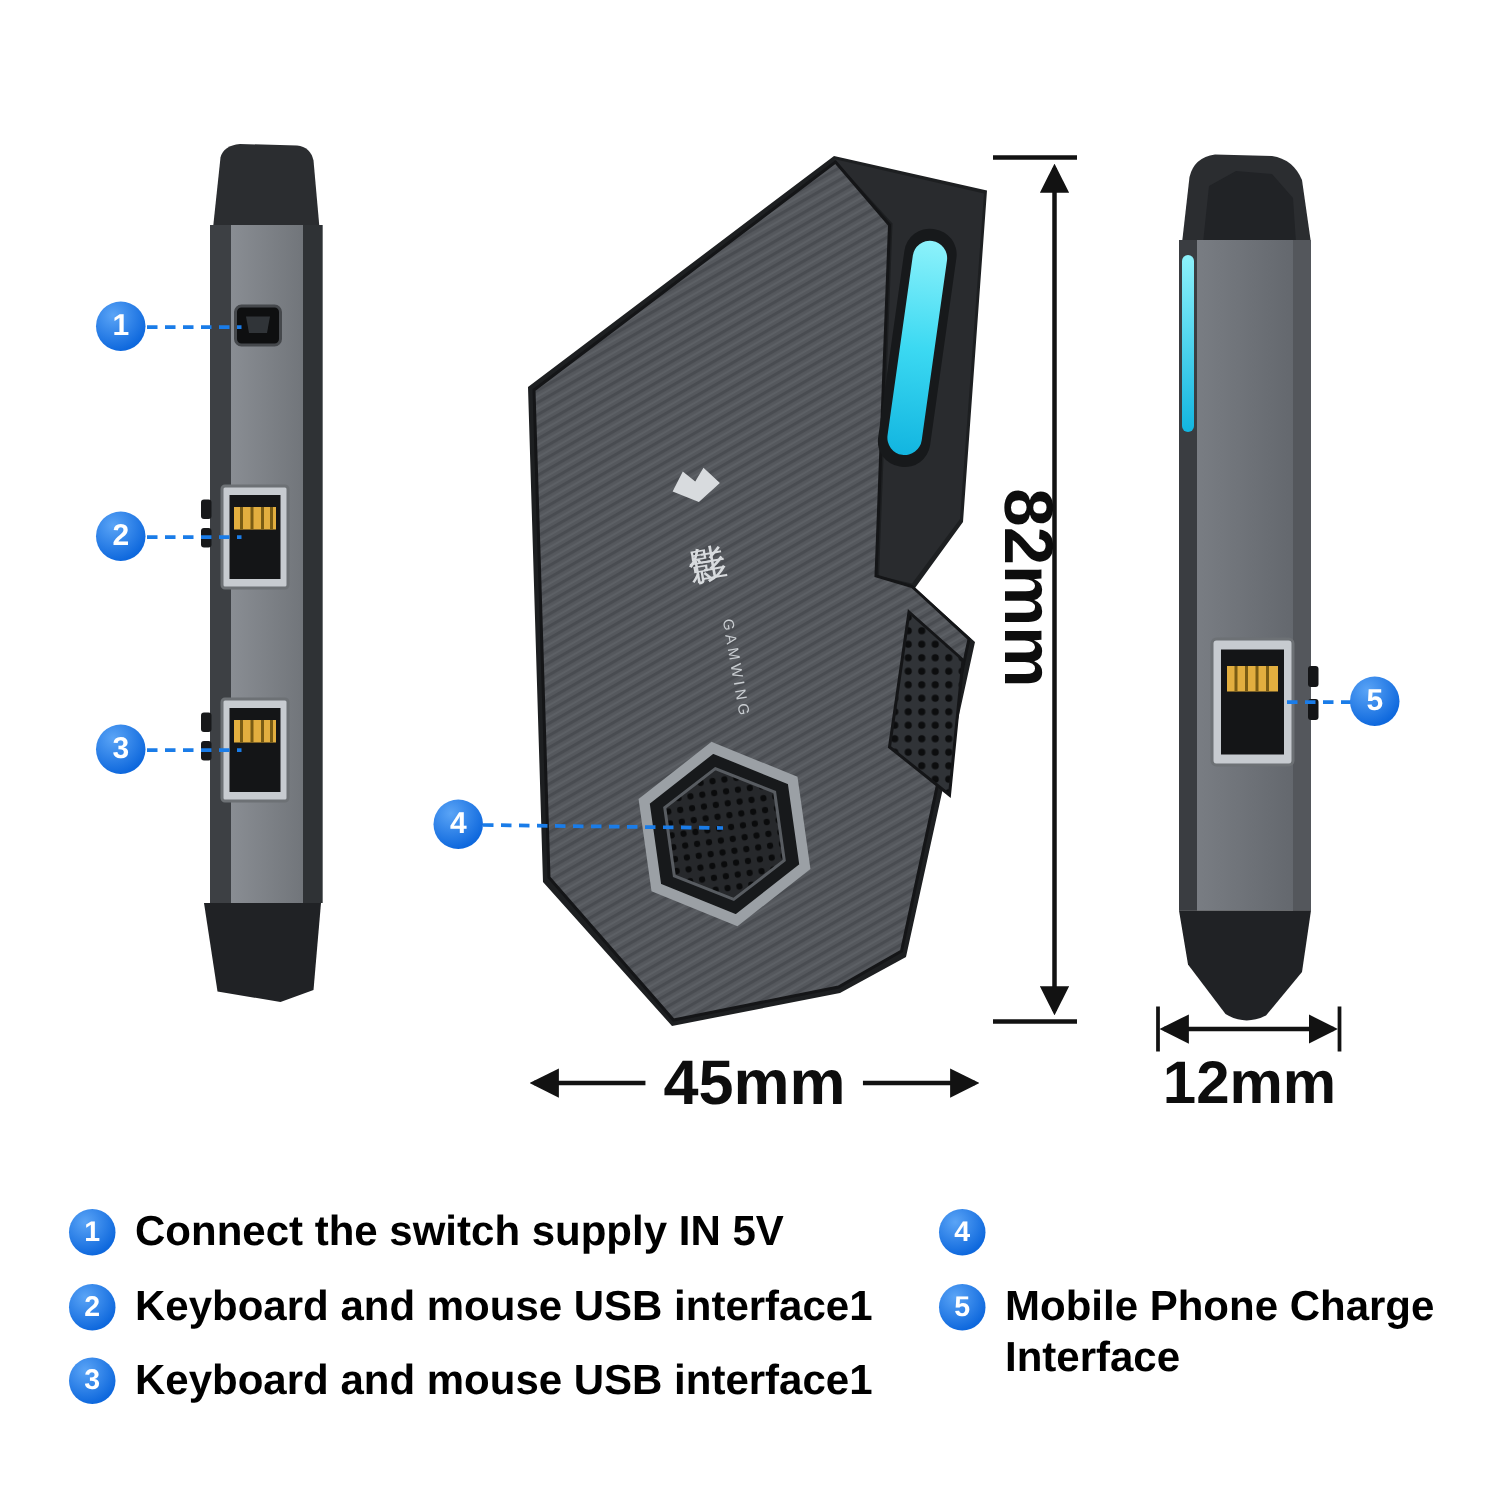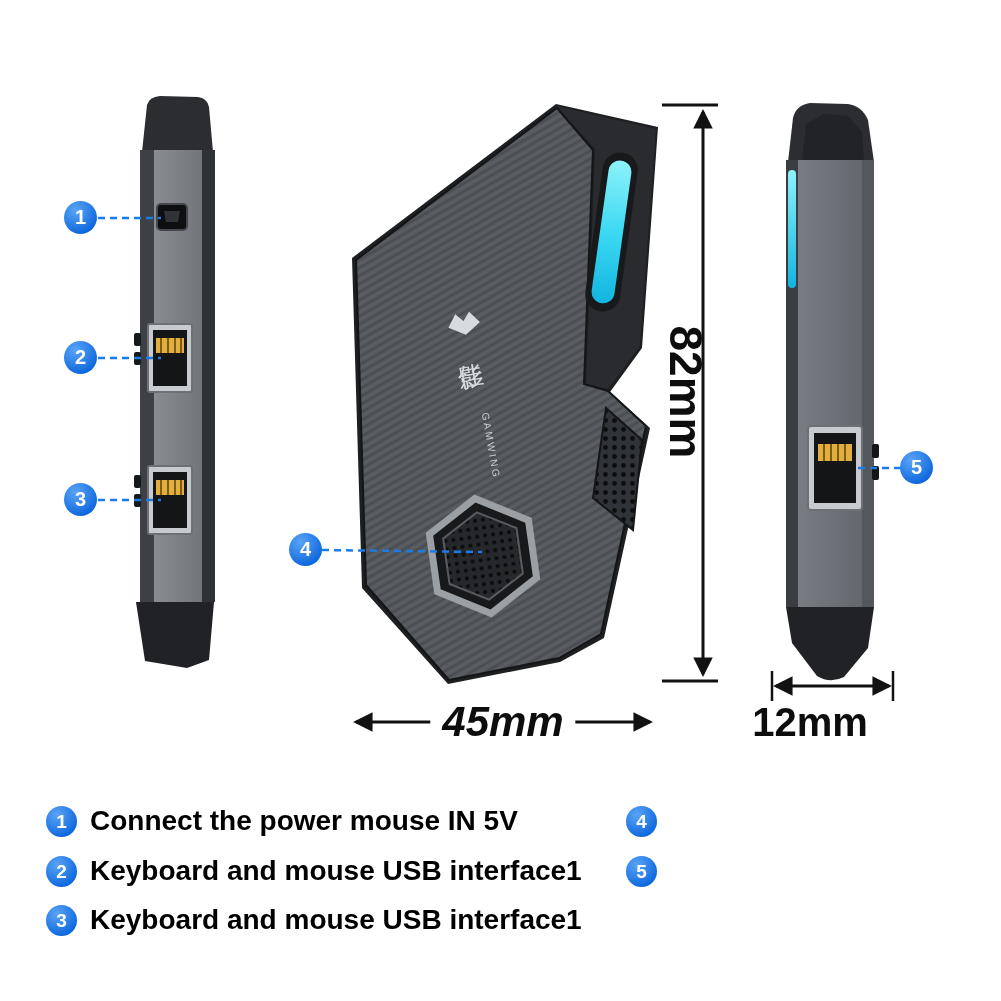--- a/index.html
+++ b/index.html
@@ -16,21 +16,21 @@
   .badge {
     position:absolute; z-index:5;
     width:33px; height:33px; border-radius:50%;
     background: radial-gradient(circle at 35% 28%, #5aa4f6, #0e68dd 75%);
     color:#fff; font-weight:bold; font-size:20px;
     display:flex; align-items:center; justify-content:center;
   }
 
   .dim { position:absolute; z-index:4; font-weight:bold; color:#0d0d0d; white-space:nowrap; }
   .dim-h { font-size:46px; transform:translate(-50%,-50%) rotate(90deg); }
-  .dim-w { font-size:42px; transform:translateX(-50%); background:#ffffff; padding:0 12px;font-style:italic; }
+  .dim-w { font-size:42px; transform:translateX(-50%); background:#ffffff; padding:0 12px; }
   .dim-d { font-size:40px; transform:translateX(-50%); }
 
   .legend-item { position:absolute; z-index:5; display:flex; gap:13px; align-items:flex-start; }
   .legend-badge {
     width:31px; height:31px; border-radius:50%; flex:0 0 auto; margin-top:2px;
     background: radial-gradient(circle at 35% 28%, #5aa4f6, #0e68dd 75%);
     color:#fff; font-weight:bold; font-size:19px;
     display:flex; align-items:center; justify-content:center;
   }
   .legend-label { font-size:28px; font-weight:bold; color:#000; line-height:1.2; }
@@ -188,27 +188,27 @@
     </div>
   <div class="badge" style="left:289px; top:533px;">
     <span>4</span>
     </div>
   <div class="badge" style="left:900px; top:451px;">
     <span>5</span>
     </div>
 
   <div class="dim dim-h" style="left:686px; top:392px;">82mm</div>
   <div class="dim dim-w" style="left:503px; top:698px;">45mm</div>
-  <div class="dim dim-d" style="left:810px; top:700px;">12mm</div>
+  <div class="dim dim-d" style="left:833px; top:700px;">12mm</div>
 
   <div class="legend-item" style="left:46px; top:804px;">
     <div class="legend-badge">
       <span>1</span>
       </div>
-    <div class="legend-label">Connect the power mouse IN 5V</div>
+    <div class="legend-label">Connect the switch supply IN 5V</div>
   </div>
   <div class="legend-item" style="left:46px; top:854px;">
     <div class="legend-badge">
       <span>2</span>
       </div>
     <div class="legend-label">Keyboard and mouse USB interface1</div>
   </div>
   <div class="legend-item" style="left:46px; top:903px;">
     <div class="legend-badge">
       <span>3</span>
@@ -217,15 +217,16 @@
   </div>
   <div class="legend-item" style="left:626px; top:804px;">
     <div class="legend-badge">
       <span>4</span>
       </div>
   </div>
   <div class="legend-item" style="left:626px; top:854px;">
     <div class="legend-badge">
       <span>5</span>
       </div>
+    <div class="legend-label wrap">Mobile Phone Charge Interface</div>
   </div>
 
 </div>
 
 </body></html>

